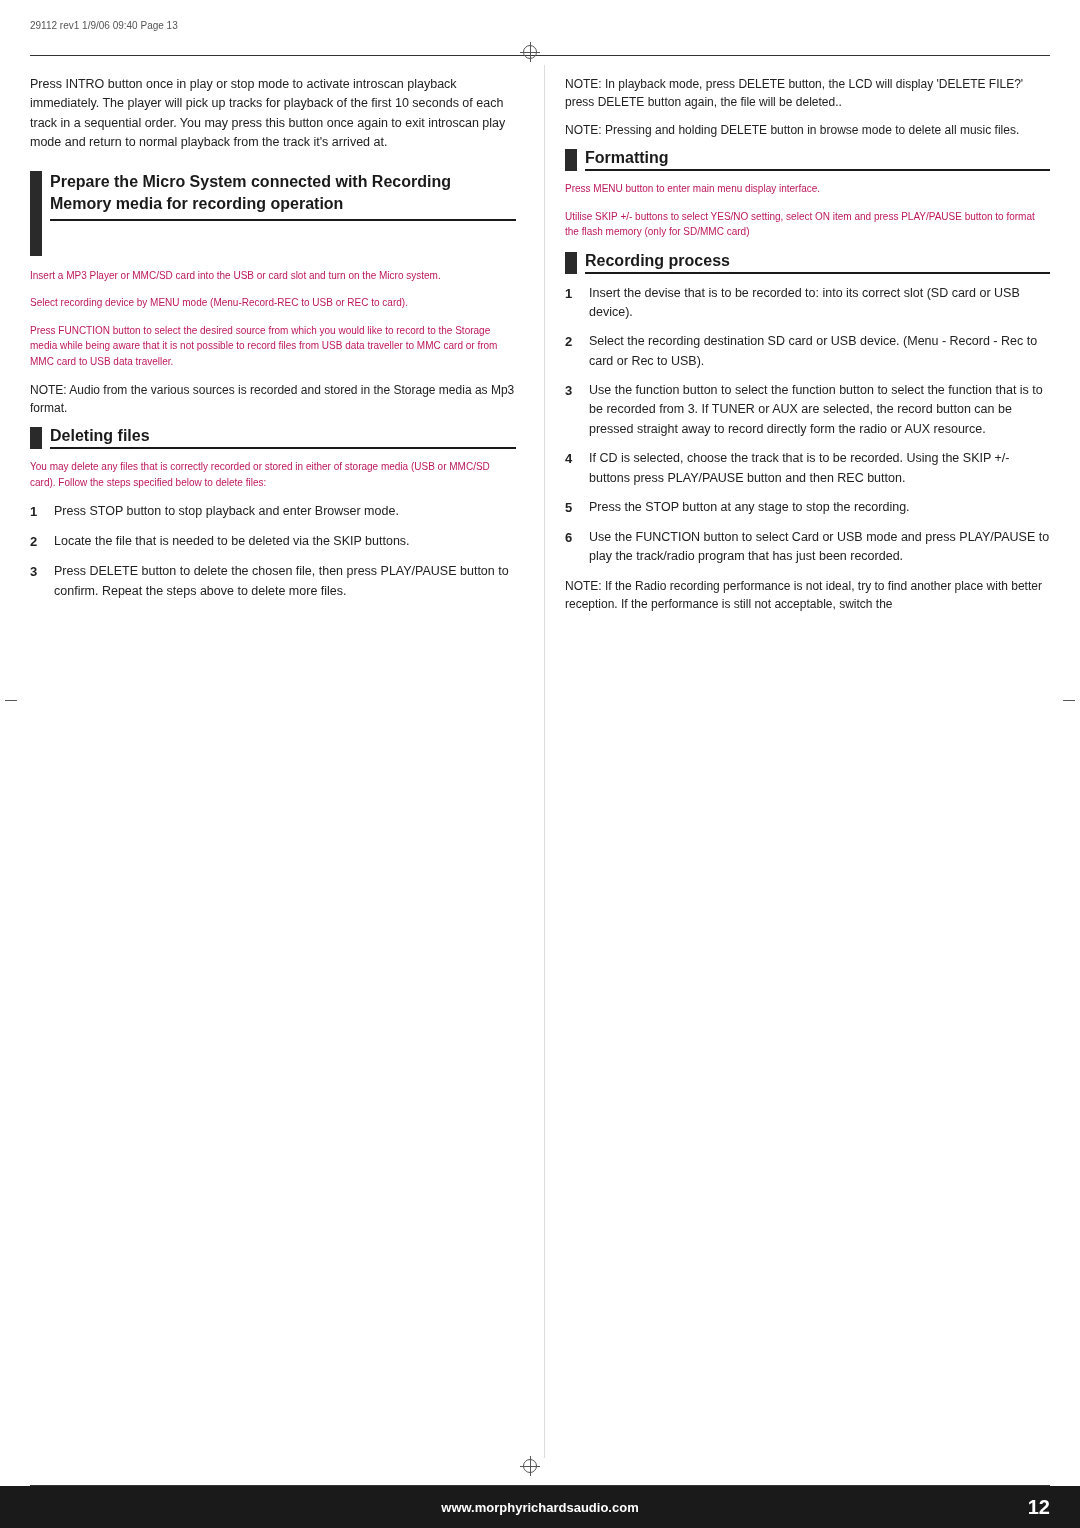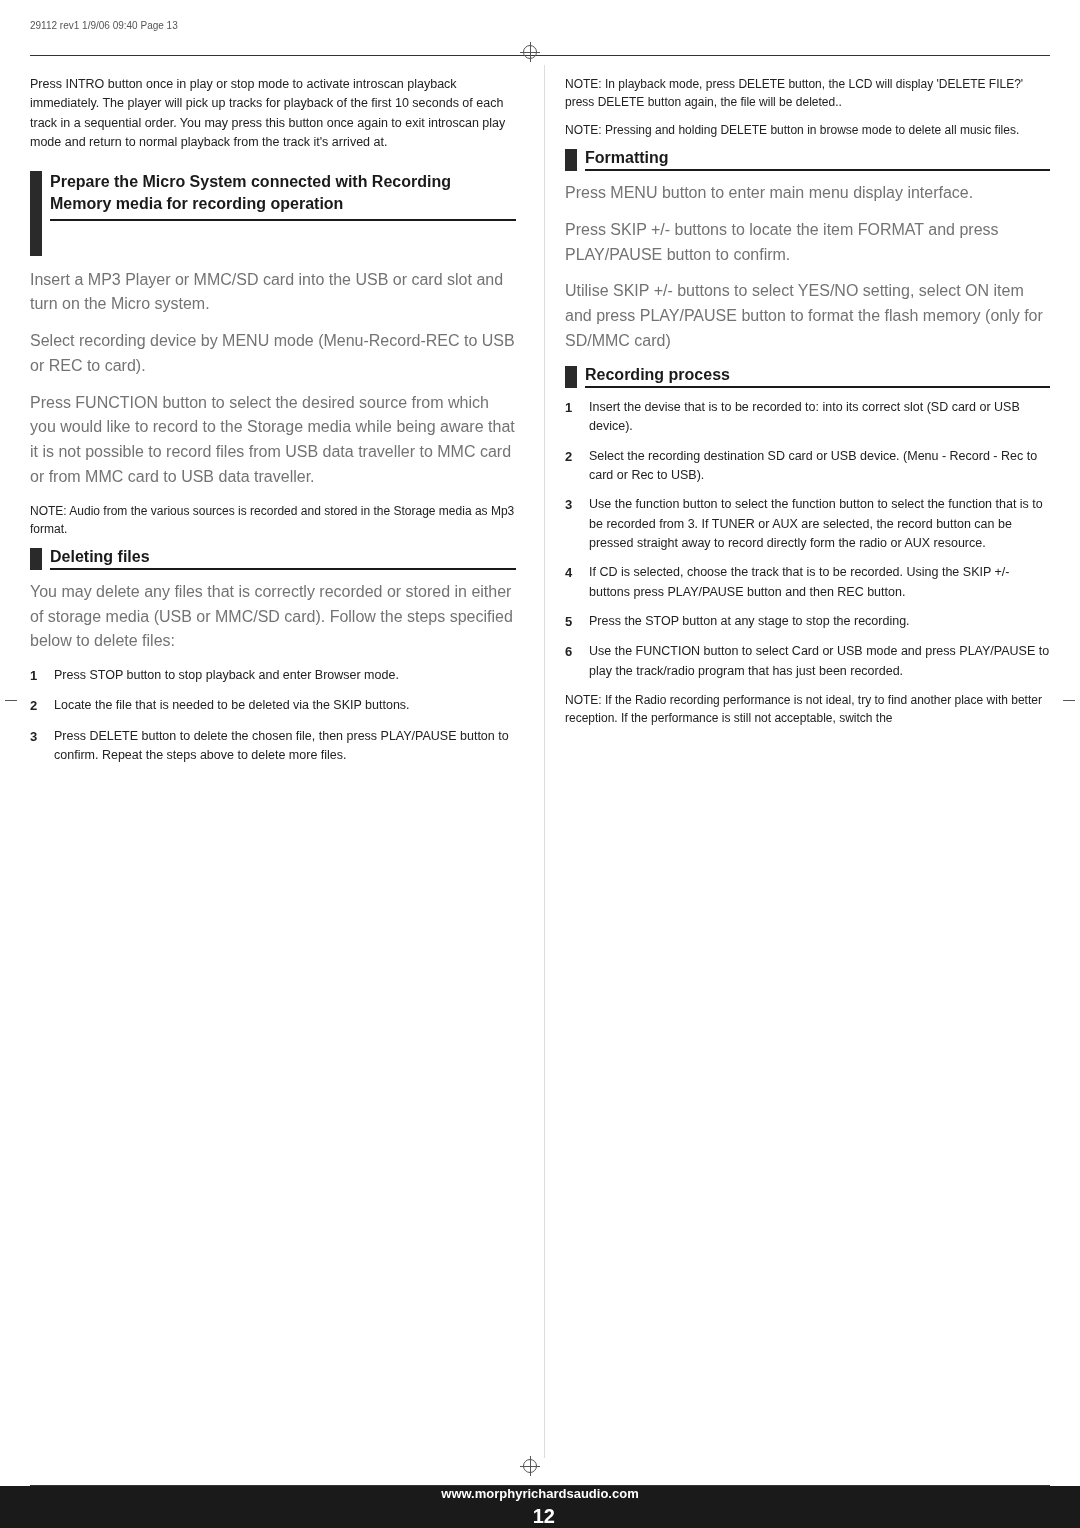--- a/index.html
+++ b/index.html
@@ -184,23 +184,23 @@
       font-size: 16px;
       font-weight: bold;
       color: #1a1a1a;
       border-bottom: 2px solid #1a1a1a;
       padding-bottom: 4px;
       line-height: 1.4;
     }
 
     
     .body-para {
-      font-size: 16px;
+      font-size: 10px;
       line-height: 1.55;
-      color: #737373;
+      color: #be185d;
       margin-bottom: 12px;
     }
 
     
     .numbered-list {
       list-style: none;
       padding: 0;
       margin: 0;
     }
 
@@ -226,21 +226,20 @@
       position: absolute;
       bottom: 0;
       left: 0;
       right: 0;
       height: 42px;
       background: #1a1a1a;
       display: flex;
       align-items: center;
       justify-content: space-between;
       padding: 0 30px;
-      flex-direction: column;
     }
 
     .footer-url {
       color: #ffffff;
       font-size: 13px;
       font-weight: bold;
       flex: 1;
       text-align: center;
     }
 
@@ -334,21 +333,20 @@
 
     <p class="note-para">NOTE: In playback mode, press DELETE button, the LCD will display 'DELETE FILE?' press DELETE button again, the file will be deleted..</p>
     <p class="note-para">NOTE: Pressing and holding DELETE button in browse mode to delete all music files.</p>
 
     <div class="section-heading">
       <div class="heading-bar"></div>
       <span class="heading-text">Formatting</span>
     </div>
 
     <p class="body-para">Press MENU button to enter main menu display interface.</p>
-    <p class="body-para">Press SKIP +/- buttons to locate the item FORMAT and press PLAY/PAUSE button to confirm.</p>
     <p class="body-para">Utilise SKIP +/- buttons to select YES/NO setting, select ON item and press PLAY/PAUSE button to format the flash memory (only for SD/MMC card)</p>
 
     <div class="section-heading">
       <div class="heading-bar"></div>
       <span class="heading-text">Recording process</span>
     </div>
 
     <ul class="numbered-list">
       <li>
         <span class="list-num">1</span>

